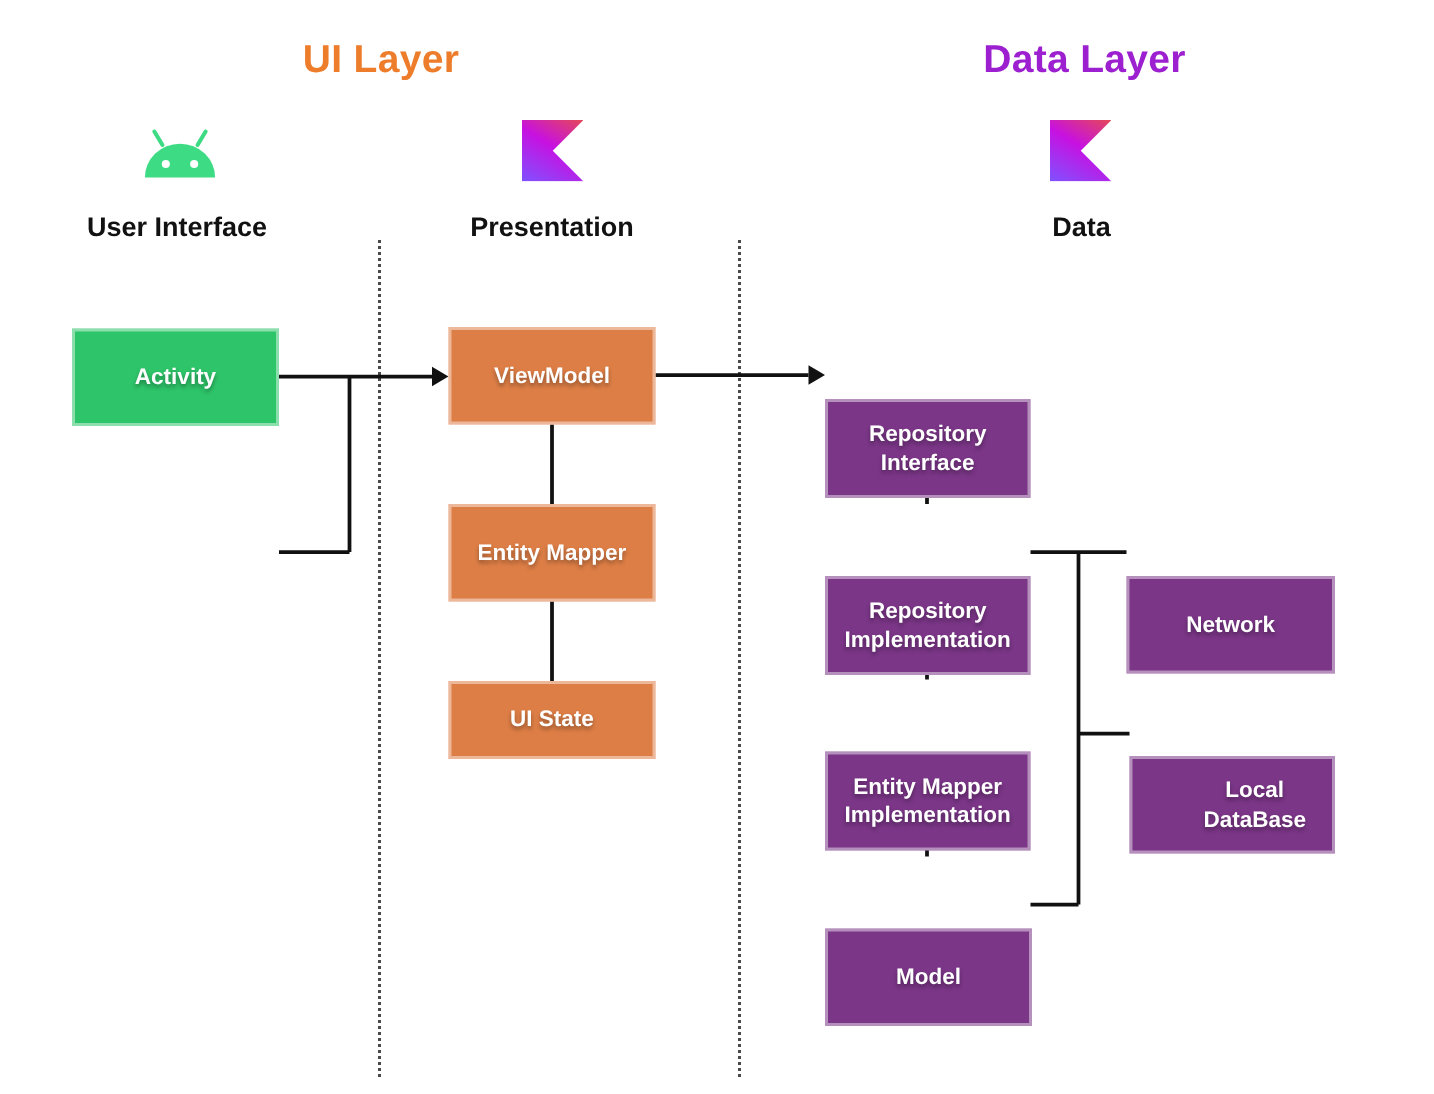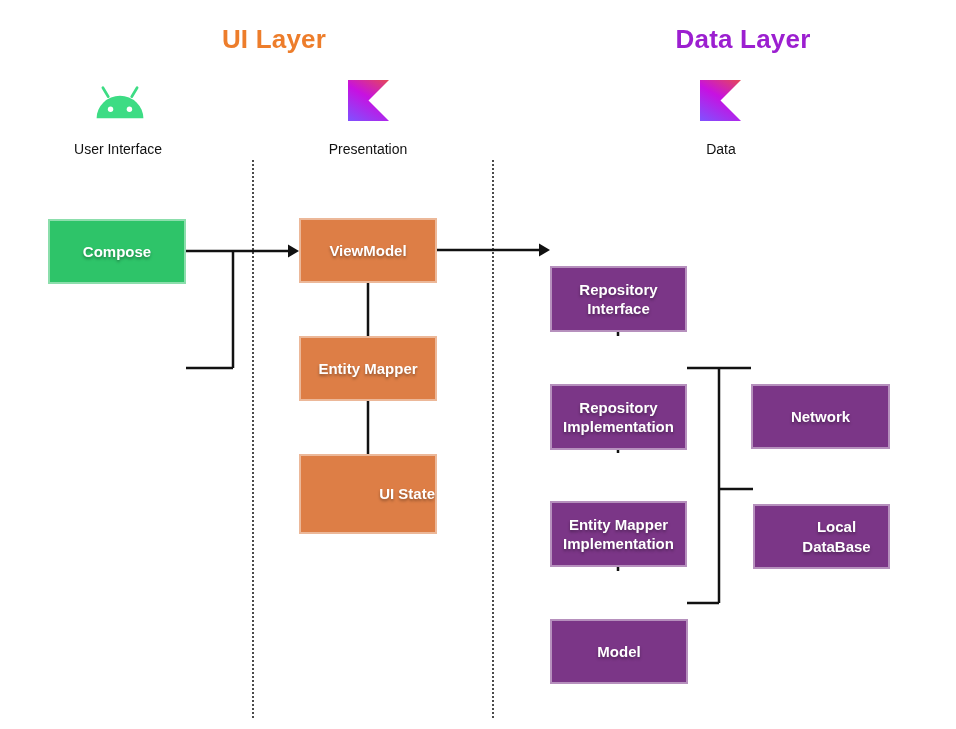--- a/index.html
+++ b/index.html
@@ -2,28 +2,28 @@
 <html style="--ui-layer-accent: #ED7D2B; --data-layer-accent: #9C1FD0; --green-node: #2EC469; --orange-node: #DD7E46; --purple-node: #7B3687; --android-green: #3DDC84; --label-text: #111111; --connector: #111111;"><head>
 <meta charset="utf-8">
 <style>
   html,body{margin:0;padding:0;background:#fff;}
   .canvas{
     position:relative;width:956px;height:729px;background:#ffffff;overflow:hidden;
     font-family:"Liberation Sans",sans-serif;
   }
   .layer-title{
     position:absolute;transform:translateX(-50%);
-    font-size:26px;font-weight:bold;letter-spacing:0.2px;white-space:nowrap;margin-left:20px;
+    font-size:26px;font-weight:bold;letter-spacing:0.2px;white-space:nowrap;
   }
   .title-ui{left:254px;top:24px;color:var(--ui-layer-accent,#ED7D2B);}
   .title-data{left:723px;top:24px;color:var(--data-layer-accent,#9C1FD0);}
 
   .col-label{
     position:absolute;transform:translateX(-50%);
-    font-size:14px;font-weight:normal;color:var(--label-text,#111);white-space:nowrap;
+    font-size:18px;font-weight:bold;color:var(--label-text,#111);white-space:nowrap;
   }
   .cl-ui{left:118px;top:141px;}
   .cl-pres{left:368px;top:141px;}
   .cl-data{left:721px;top:141px;}
 
   .icon{position:absolute;}
   .android-icon{left:93px;top:84px;width:54px;height:38px;}
   .android-icon path{fill:var(--android-green,#3DDC84);}
   .android-icon line{stroke:var(--android-green,#3DDC84);}
   .android-icon circle{fill:#ffffff;}
@@ -55,21 +55,21 @@
     border:2px solid rgba(255,255,255,0.45);
   }
   .green{background:var(--green-node,#2EC469);}
   .orange{background:var(--orange-node,#DD7E46);}
   .purple{background:var(--purple-node,#7B3687);margin-top:48px;}
 
   .n-activity{left:48px;top:219px;width:138px;height:65px;}
   .n-compose{left:48px;top:336px;width:138px;height:65px;}
   .n-viewmodel{left:299px;top:218px;width:138px;height:65px;}
   .n-entity-mapper{left:299px;top:336px;width:138px;height:65px;}
-  .n-ui-state{left:299px;top:454px;width:138px;height:80px;justify-content:flex-end;}
+  .n-ui-state{left:299px;top:454px;width:138px;height:52px;}
   .n-repo-interface{left:550px;top:218px;width:137px;height:66px;}
   .n-repo-impl{left:550px;top:336px;width:137px;height:66px;}
   .n-emi{left:550px;top:453px;width:137px;height:66px;}
   .n-model{left:550px;top:571px;width:138px;height:65px;}
   .n-network{left:751px;top:336px;width:139px;height:65px;}
   .n-localdb{left:753px;top:456px;width:137px;height:65px;padding-left:30px;}
 </style>
 </head>
 <body>
 
@@ -104,21 +104,21 @@
              M618 284 V336 M618 402 V453 M618 519 V571
              M687 368 H751
              M719 368 V603
              M719 489 H753
              M687 603 H719"></path>
     <polygon points="288,244.5 299,251 288,257.5"></polygon>
     <polygon points="539,243.5 550,250 539,256.5"></polygon>
   </svg>
 
   <div class="node green n-activity">
-    <span>Compose</span>
+    <span>Activity</span>
   </div>
 
   <div class="node orange n-viewmodel">
     <span>ViewModel</span>
   </div>
   <div class="node orange n-entity-mapper">
     <span>Entity Mapper</span>
   </div>
   <div class="node orange n-ui-state">
     <span>UI State</span>

